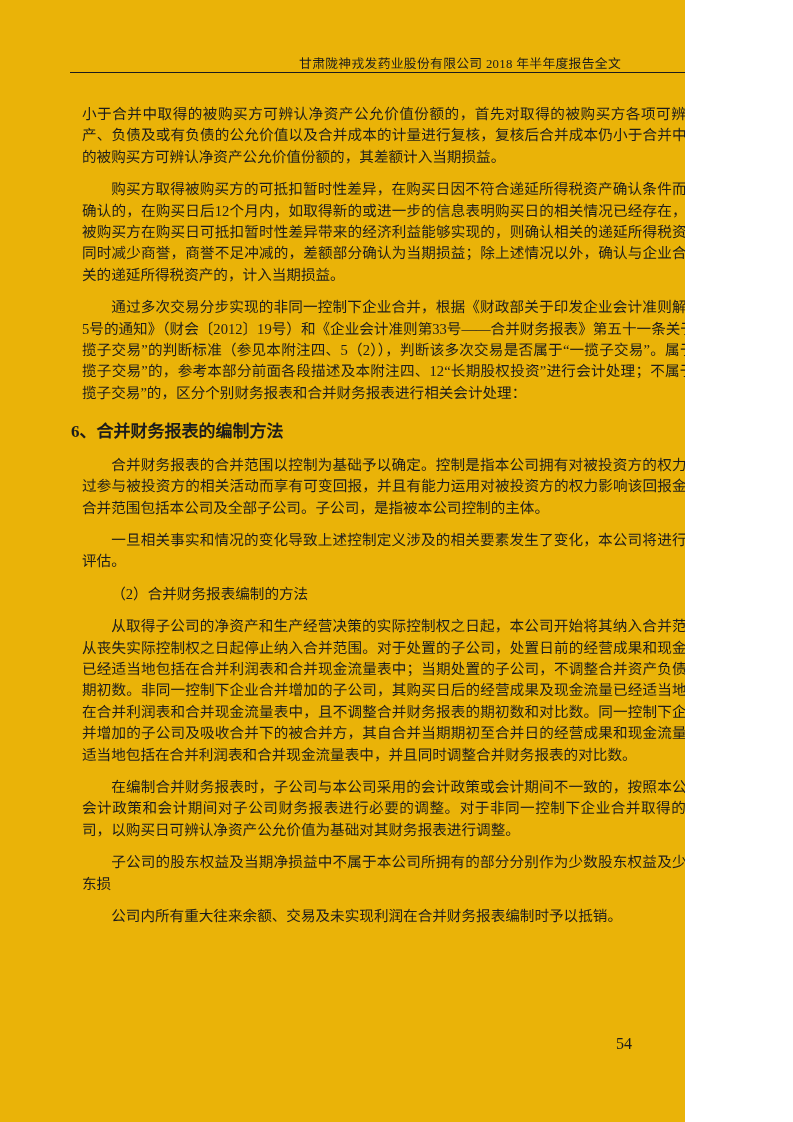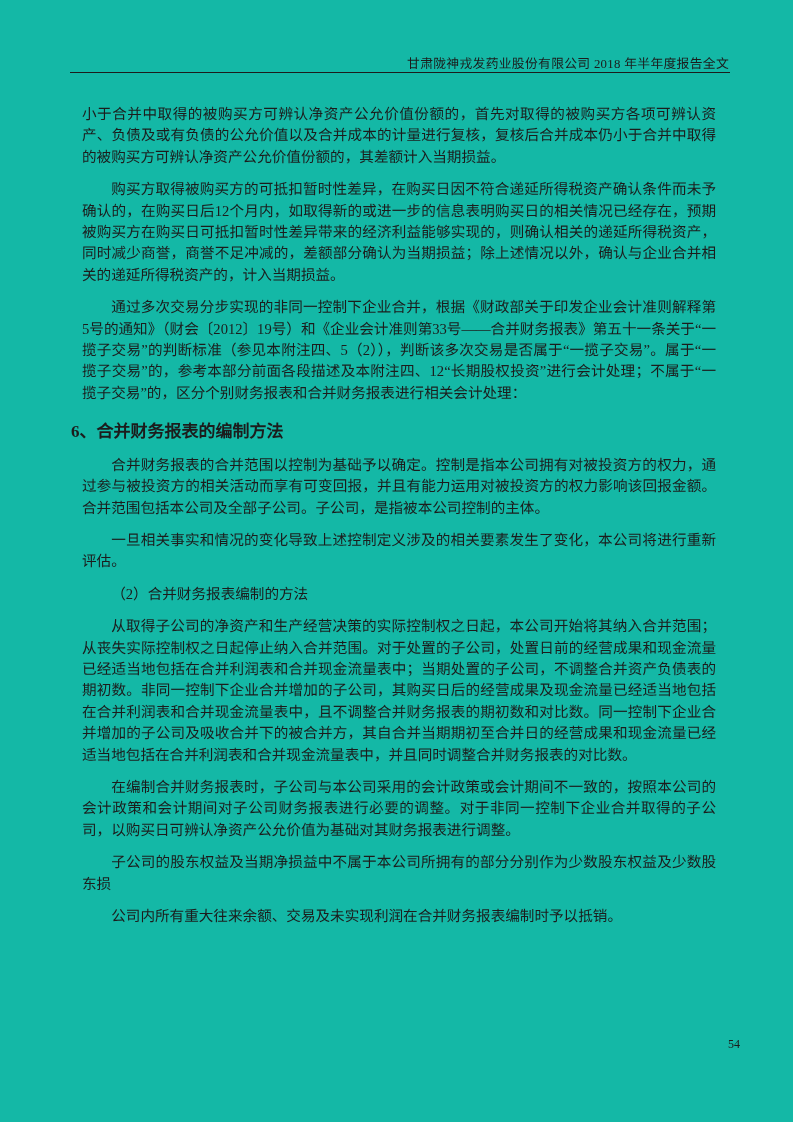--- a/index.html
+++ b/index.html
@@ -2,23 +2,23 @@
 <html lang="zh-CN"><head>
 <meta charset="utf-8">
 <style>
   html, body {
     margin: 0;
     padding: 0;
     background: #ffffff;
   }
   .page {
     position: relative;
-    width: 793px;
+    width: 685px;
     height: 1122px;
-    background: #14b8a6;
+    background: #eab308;
     overflow: hidden;
     font-family: "Liberation Serif", "DejaVu Serif", serif;
     color: #1c1c1c;
   }
   .header {
     position: absolute;
     top: 56px;
     left: 71px;
     right: 64px;
     text-align: right;
@@ -56,21 +56,21 @@
     margin: 17px 0 12px 0;
     font-size: 17px;
     line-height: 21.4px;
     font-weight: bold;
     text-indent: 0;
   }
   .footer {
     position: absolute;
     top: 1037px;
     right: 53px;
-    font-size: 12px;
+    font-size: 16px;
     line-height: 14px;
   }
 </style>
 </head>
 <body>
 
 <div class="page">
 
   <div class="header">
     <span>甘肃陇神戎发药业股份有限公司 2018 年半年度报告全文</span>

